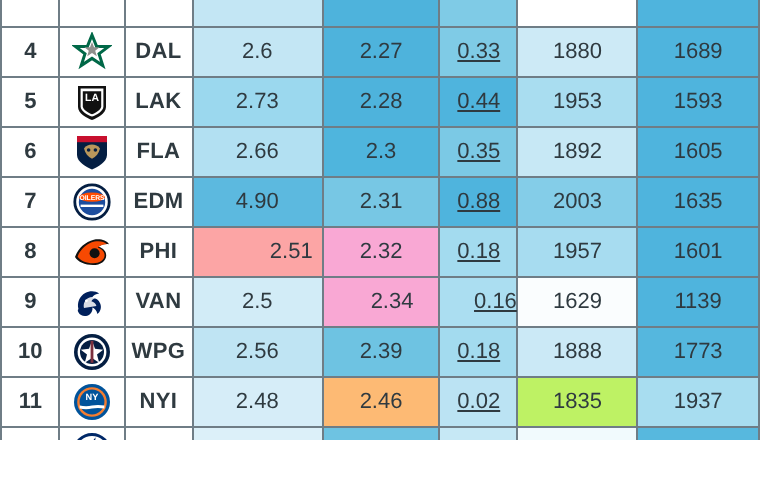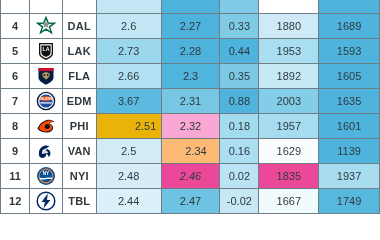--- a/index.html
+++ b/index.html
@@ -30,21 +30,21 @@
   }
   td.c-abbr{
     width:31px;background:#ffffff;border-left:none;
     border-right:3px double #6f7d86;
     text-align:right;padding-right:4px;
     font-size:10px;font-weight:700;color:#121212;letter-spacing:.2px;
   }
   
   td.c-d0{width:60px;}
   td.c-d1{width:54px;}
-  td.c-d2{width:36px;}
+  td.c-d2{width:36px;text-decoration:underline;}
   td.c-d3{width:55px;}
   td.c-d4{width:56px;margin-left:48px;}
   
   .logo{width:20px;height:20px;display:inline-block;position:relative;vertical-align:middle;}
   .logo svg{display:block;width:20px;height:20px;}
 </style>
 </head>
 <body>
 
 <table id="stats-table">
@@ -106,68 +106,84 @@
       <tr>
         <td class="c-rank">7</td>
         <td class="c-logo"><span class="logo"><svg viewBox="0 0 20 20">
               <circle cx="10" cy="10" r="8.6" fill="#ffffff" stroke="#041e42" stroke-width="1.4"></circle>
       <circle cx="10" cy="10" r="6.6" fill="#1c4d9e"></circle>
               <ellipse cx="10" cy="7.6" rx="6.4" ry="2.3" fill="#ff4c00"></ellipse>
       <text x="10" y="9.2" font-size="3.4" font-family="sans-serif" font-weight="700" fill="#ffffff" text-anchor="middle">OILERS</text>
       <path d="M4.3 11.3h11.4v1.2H4.3z" fill="#ffffff"></path>
             </svg></span></td>
         <td class="c-abbr">EDM</td>
-        <td class="c-d0" style="background: rgb(92, 185, 223);">3.67</td>
+        <td class="c-d0" style="background: rgb(92, 185, 223);">4.90</td>
         <td class="c-d1" style="background: rgb(119, 199, 228);">2.31</td>
         <td class="c-d2" style="background: rgb(79, 180, 221);">0.88</td>
         <td class="c-d3" style="background: rgb(132, 205, 232);">2003</td>
         <td class="c-d4" style="background: rgb(79, 180, 221);">1635</td>
       </tr>
       <tr>
         <td class="c-rank">8</td>
         <td class="c-logo"><span class="logo"><svg viewBox="0 0 20 20">
               <path d="M1.5 12.5c1.6-4.2 5-7.6 9.4-8.6 3.2-.7 6.3.3 7.6 2.2-2.1-.4-4 .2-5.2 1.3 2.4.7 3.8 2.4 3.8 4.3 0 2.8-2.9 4.8-6.6 4.8-4 0-7.6-1.6-9-4z" fill="#111111"></path>
       <path d="M2.8 12.2c1.5-3.6 4.6-6.5 8.4-7.4 2.6-.6 5 0 6.2 1.3-1.9-.1-3.5.6-4.5 1.6 2.2.8 3.4 2.3 3.4 3.9 0 2.3-2.5 4-5.7 4-3.4 0-6.6-1.3-7.8-3.4z" fill="#f74902"></path>
       <circle cx="11.3" cy="10.6" r="2.5" fill="#111111"></circle>
             </svg></span></td>
         <td class="c-abbr">PHI</td>
-        <td class="c-d0" style="background: #eab308; padding-left: 34px;">2.51</td>
+        <td class="c-d0" style="background: #fca5a5; padding-left: 34px;">2.51</td>
         <td class="c-d1" style="background: #f9a8d4;">2.32</td>
         <td class="c-d2" style="background: rgb(163, 219, 239);">0.18</td>
         <td class="c-d3" style="background: rgb(167, 220, 240);">1957</td>
         <td class="c-d4" style="background: rgb(79, 180, 221);">1601</td>
       </tr>
       <tr>
         <td class="c-rank">9</td>
         <td class="c-logo"><span class="logo"><svg viewBox="0 0 20 20">
               <path d="M3.2 13.5c-.8-3.2.6-6.4 3.4-8 2.3-1.3 5-1.2 7 .2-1.6.1-2.9.9-3.6 2.1 1.9.2 3.4 1.3 4.1 2.9.8 1.9.2 4-1.4 5.3-.3-1.5-1.2-2.6-2.5-3.2.2 1.3-.3 2.6-1.4 3.4-1.9 1.4-4.6.9-5.6-1.1-.4-.8-.4-1.1 0-1.6z" fill="#00205b"></path>
       <path d="M6 13c-.5-2 .4-4 2.2-5 1.2-.7 2.6-.7 3.7 0-1 .2-1.8.8-2.2 1.6 1.3.3 2.2 1.2 2.5 2.4" fill="#ffffff" opacity=".85"></path>
       <circle cx="7.2" cy="9.4" r=".7" fill="#ffffff"></circle>
             </svg></span></td>
         <td class="c-abbr">VAN</td>
         <td class="c-d0" style="background: rgb(210, 236, 247);">2.5</td>
-        <td class="c-d1" style="background: #fdba74; padding-left: 11px;">2.34</td>
-        <td class="c-d2" style="background: rgb(171, 222, 241);">0.16</td>
+        <td class="c-d1" style="background: #f9a8d4; padding-left: 11px;">2.34</td>
+        <td class="c-d2" style="background: rgb(171, 222, 241); text-align: right;">0.16</td>
         <td class="c-d3" style="background: rgb(250, 253, 254);">1629</td>
         <td class="c-d4" style="background: rgb(79, 180, 221);">1139</td>
+      </tr>
+      <tr>
+        <td class="c-rank">10</td>
+        <td class="c-logo"><span class="logo"><svg viewBox="0 0 20 20">
+              <circle cx="10" cy="10" r="9" fill="#041e42"></circle>
+              <circle cx="10" cy="10" r="7.2" fill="#ffffff"></circle>
+      <circle cx="10" cy="10" r="6" fill="#041e42"></circle>
+      <path d="M10 4.2l1.5 4.2 4.1.5-3.1 2.4 1.1 4.1L10 13l-3.6 2.4 1.1-4.1-3.1-2.4 4.1-.5z" fill="#ffffff"></path>
+      <rect x="9.3" y="4.4" width="1.4" height="11" fill="#7b303e"></rect>
+            </svg></span></td>
+        <td class="c-abbr">WPG</td>
+        <td class="c-d0" style="background: rgb(191, 228, 243);">2.56</td>
+        <td class="c-d1" style="background: rgb(110, 195, 226);">2.39</td>
+        <td class="c-d2" style="background: rgb(163, 219, 239);">0.18</td>
+        <td class="c-d3" style="background: rgb(203, 233, 246);">1888</td>
+        <td class="c-d4" style="background: rgb(85, 183, 222);">1773</td>
       </tr>
       <tr>
         <td class="c-rank">11</td>
         <td class="c-logo"><span class="logo"><svg viewBox="0 0 20 20">
               <circle cx="10" cy="10" r="9" fill="#00539b"></circle>
               <circle cx="10" cy="10" r="7.4" fill="#f47d30"></circle>
       <circle cx="10" cy="10" r="6.2" fill="#00539b"></circle>
       <path d="M3.8 11.8c2.2.4 4.3.4 6.2 0 2-.4 3.9-.4 6.2 0v1.5c-2.3-.4-4.2-.4-6.2 0-1.9.4-4 .4-6.2 0z" fill="#ffffff"></path>
       <text x="10" y="9.2" font-size="4.6" font-family="sans-serif" font-weight="700" fill="#ffffff" text-anchor="middle">NY</text>
             </svg></span></td>
         <td class="c-abbr">NYI</td>
         <td class="c-d0" style="background: rgb(214, 237, 248);">2.48</td>
-        <td class="c-d1" style="background: #ec4899; font-style: italic;">2.46</td>
+        <td class="c-d1" style="background: #fdba74;">2.46</td>
         <td class="c-d2" style="background: rgb(187, 227, 243);">0.02</td>
-        <td class="c-d3" style="background: #ec4899;">1835</td>
+        <td class="c-d3" style="background: #bef264;">1835</td>
         <td class="c-d4" style="background: rgb(168, 221, 240);">1937</td>
       </tr>
       <tr>
         <td class="c-rank">12</td>
         <td class="c-logo"><span class="logo"><svg viewBox="0 0 20 20">
               <circle cx="10" cy="10" r="8.8" fill="#ffffff" stroke="#002868" stroke-width="1.5"></circle>
       <path d="M11.8 2.6L5.6 11h3.3l-1.4 6.6L14.4 9h-3.4z" fill="#002868"></path>
             </svg></span></td>
         <td class="c-abbr">TBL</td>
         <td class="c-d0" style="background: rgb(220, 240, 249);">2.44</td>

